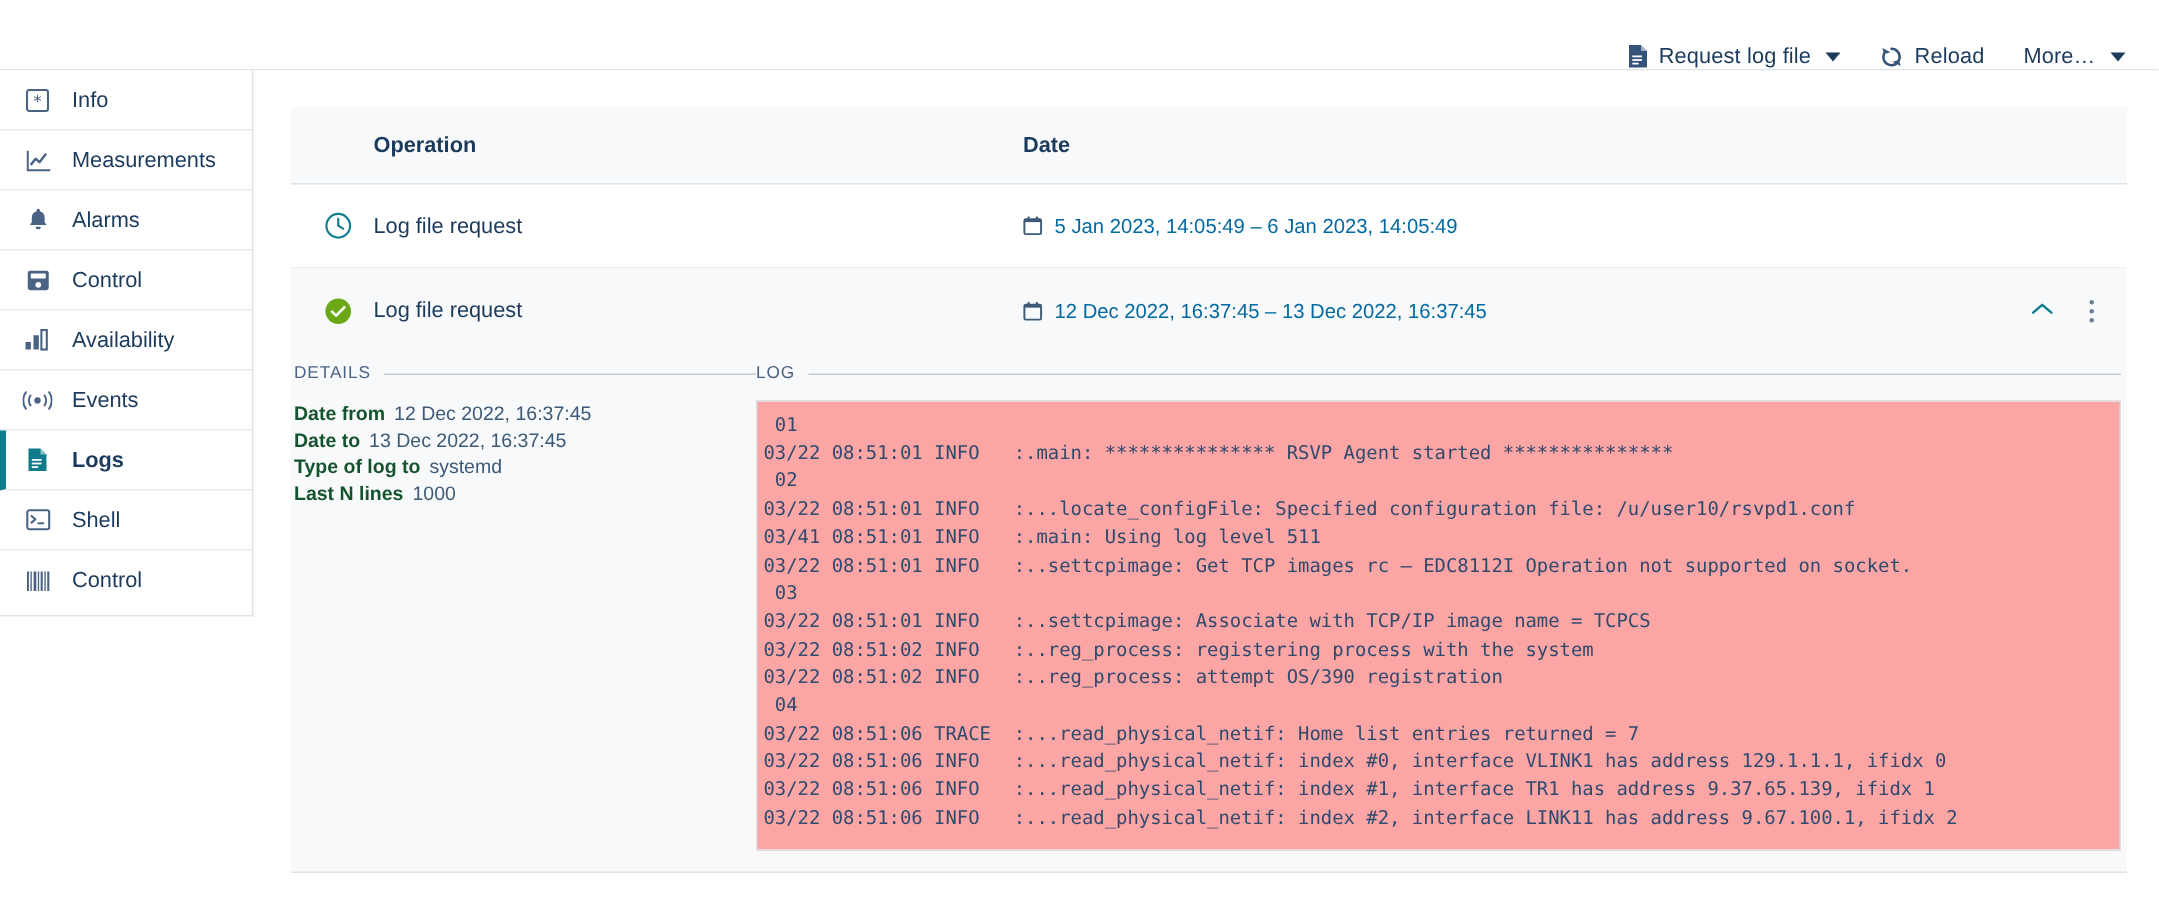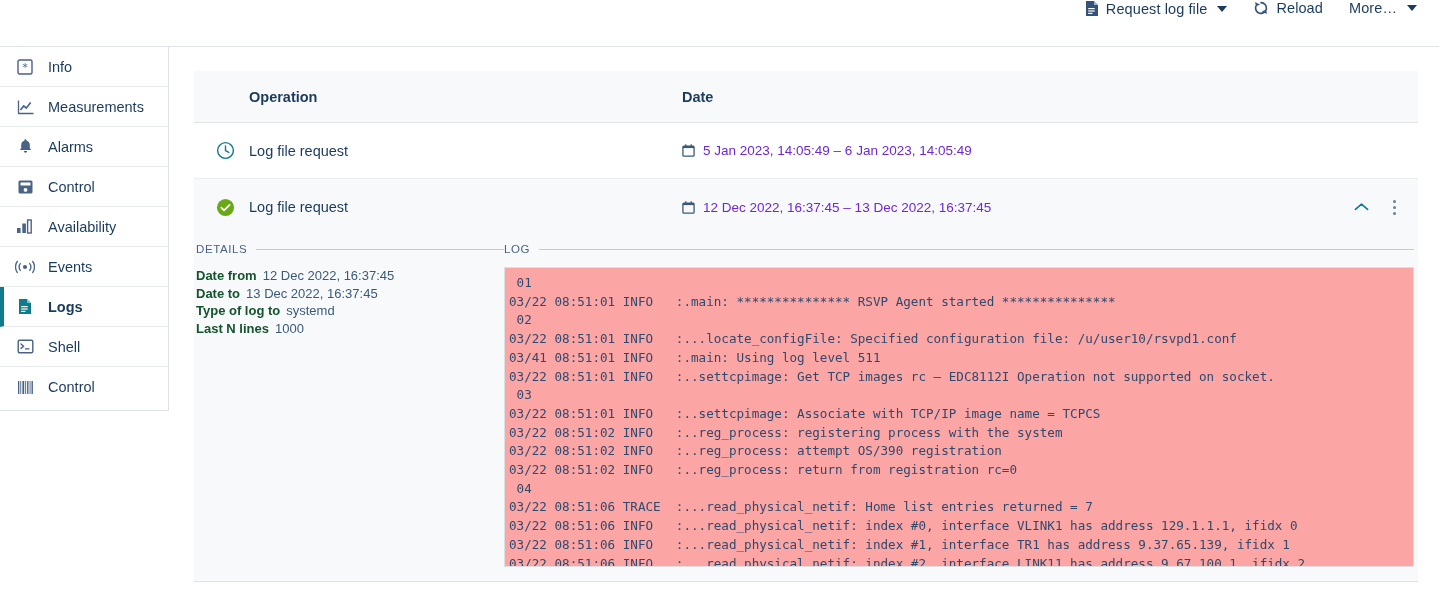--- a/index.html
+++ b/index.html
@@ -9,21 +9,21 @@
     font-family: "Liberation Sans", sans-serif;
     overflow: hidden;
   }
 
   
   .toolbar {
     position: absolute; top: 0; left: 0;
     width: 1439px; height: 47px;
     background: #ffffff;
     border-bottom: 1px solid #dfe3e6;
-    display: flex; align-items: flex-start; justify-content: flex-end;
+    display: flex; align-items: flex-end; justify-content: flex-end;
     padding-right: 22px;
   }
   .tb-btn {
     display: flex; align-items: center; gap: 7px;
     color: #1b3a5c; font-size: 14.5px; cursor: pointer;
     margin-left: 26px; white-space: nowrap;
   }
   .tb-btn .lbl { letter-spacing: .1px; }
   .caret {
     width: 0; height: 0; margin-left: 3px;
@@ -91,21 +91,21 @@
     font-size: 14.5px; color: #1b3a5c;
     cursor: pointer;
   }
   .trow.expanded { background: #f8f9fa; border-bottom: none; }
   .trow .op {
     width: 488px; display: flex; align-items: center; padding-left: 22px;
   }
   .trow .op .st { width: 33px; display: inline-flex; align-items: center; }
   .trow .dt {
     flex: 1; display: flex; align-items: center; gap: 8px;
-    font-size: 13.5px; color: #6d28d9;
+    font-size: 13.5px; color: #0369a1;
   }
   .rowactions { display: flex; align-items: center; gap: 24px; padding-right: 22px; }
   .chev-up { cursor: pointer; }
   .kebab { display: flex; flex-direction: column; gap: 3px; cursor: pointer; }
   .kebab i { display: block; width: 3px; height: 3px; background: #6b7f96; border-radius: 50%; }
 
   
   .detail {
     display: flex;
     background: #f8f9fa;
@@ -380,21 +380,20 @@
             <div class="logline"> 01</div>
             <div class="logline">03/22 08:51:01 INFO   :.main: *************** RSVP Agent started ***************</div>
             <div class="logline"> 02</div>
             <div class="logline">03/22 08:51:01 INFO   :...locate_configFile: Specified configuration file: /u/user10/rsvpd1.conf</div>
             <div class="logline">03/41 08:51:01 INFO   :.main: Using log level 511</div>
             <div class="logline">03/22 08:51:01 INFO   :..settcpimage: Get TCP images rc – EDC8112I Operation not supported on socket.</div>
             <div class="logline"> 03</div>
             <div class="logline">03/22 08:51:01 INFO   :..settcpimage: Associate with TCP/IP image name = TCPCS</div>
             <div class="logline">03/22 08:51:02 INFO   :..reg_process: registering process with the system</div>
             <div class="logline">03/22 08:51:02 INFO   :..reg_process: attempt OS/390 registration</div>
-            <div class="logline">03/22 08:51:02 INFO   :..reg_process: return from registration rc=0</div>
             <div class="logline"> 04</div>
             <div class="logline">03/22 08:51:06 TRACE  :...read_physical_netif: Home list entries returned = 7</div>
             <div class="logline">03/22 08:51:06 INFO   :...read_physical_netif: index #0, interface VLINK1 has address 129.1.1.1, ifidx 0</div>
             <div class="logline">03/22 08:51:06 INFO   :...read_physical_netif: index #1, interface TR1 has address 9.37.65.139, ifidx 1</div>
             <div class="logline">03/22 08:51:06 INFO   :...read_physical_netif: index #2, interface LINK11 has address 9.67.100.1, ifidx 2</div>
           </div>
       </div>
 
     </div>
 

